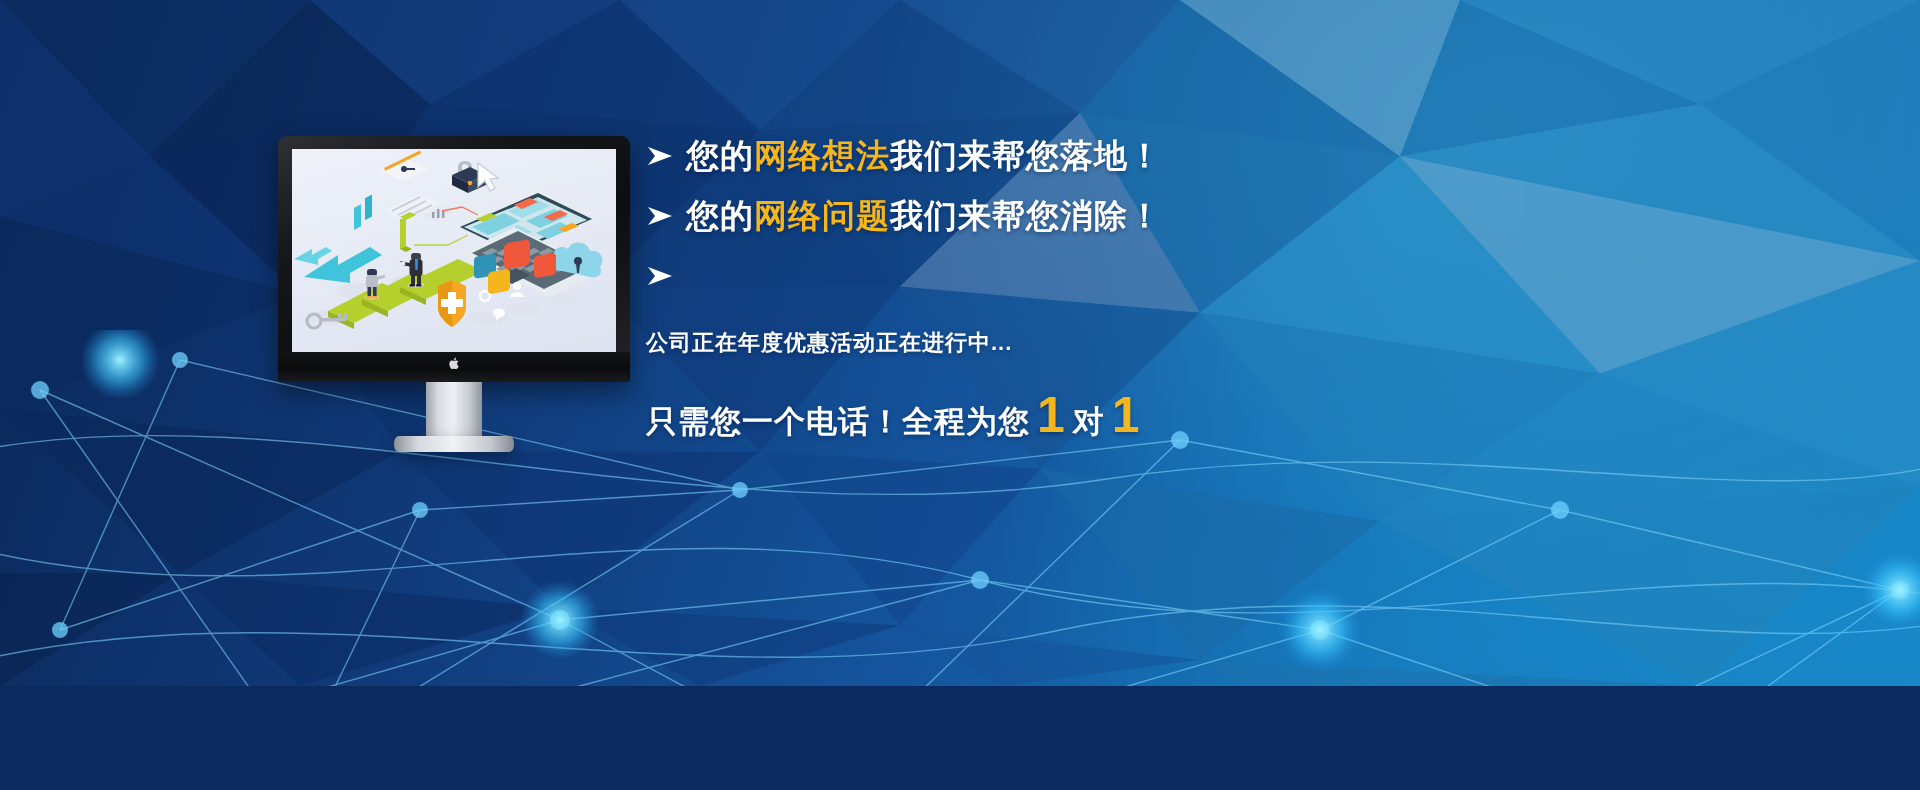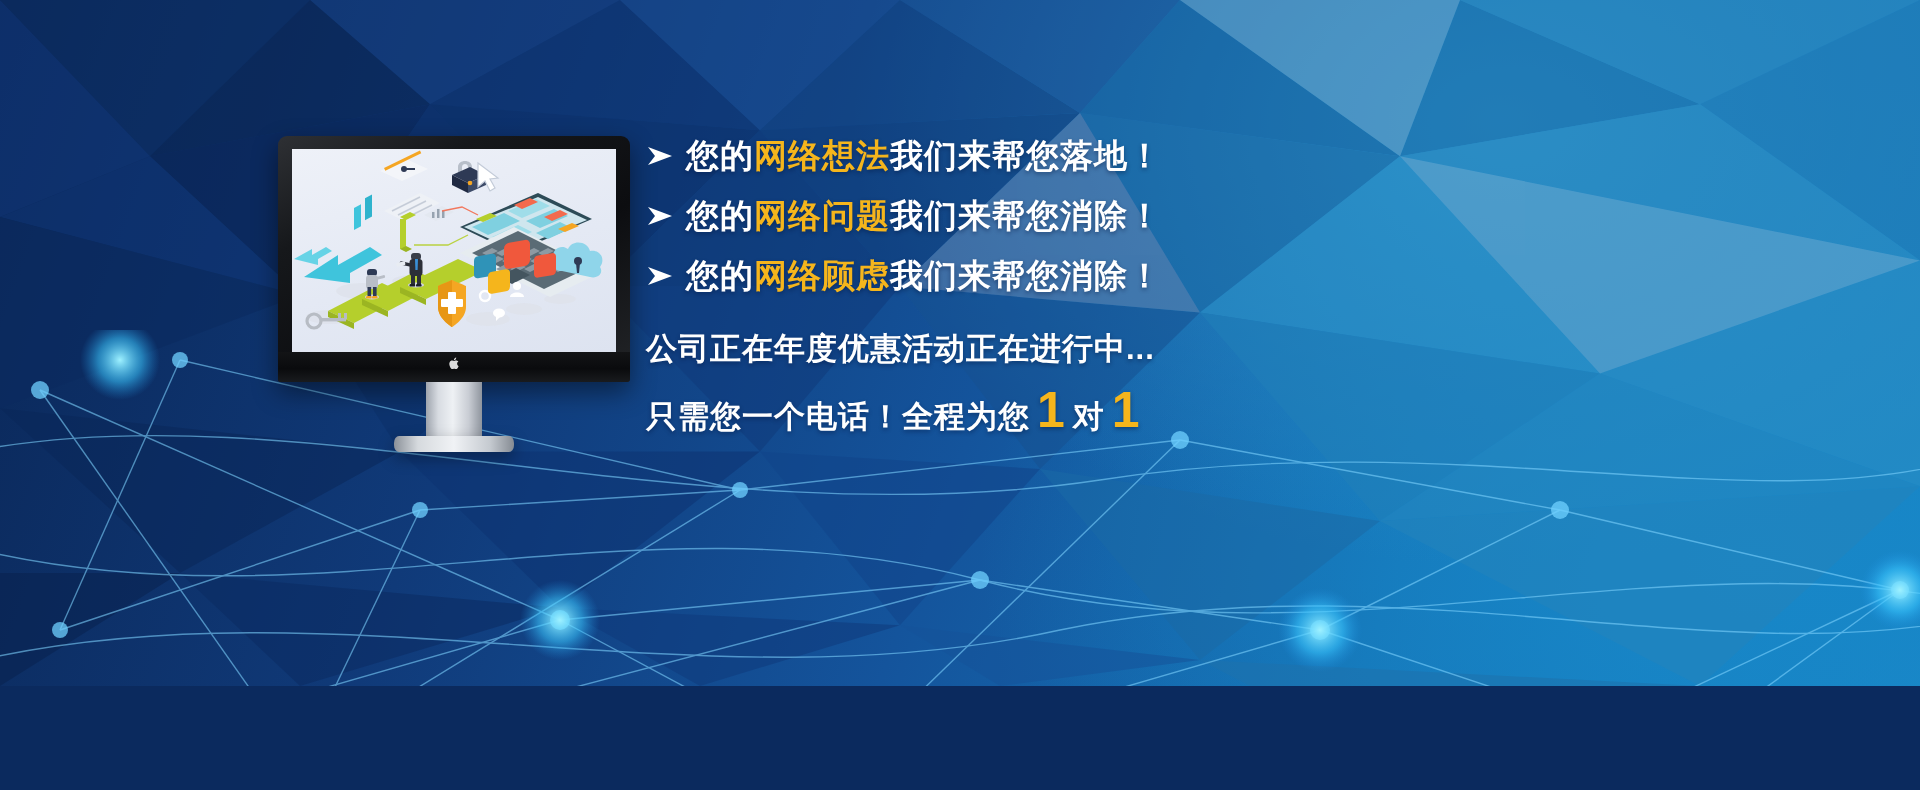--- a/index.html
+++ b/index.html
@@ -61,25 +61,25 @@
   .bullet-row{display:flex;align-items:center;height:60px;}
   .arrow-icon{width:40px;flex:0 0 40px;display:flex;align-items:center;}
   .bullet-text{
     font-size:33px;font-weight:bold;color:#ffffff;letter-spacing:1px;
     text-shadow:0 2px 4px rgba(0,20,60,.45);
     white-space:nowrap;
   }
   .hl{color:#f5b51c;}
   .promo-line{
     margin-top:22px;
-    font-size:31px;font-weight:bold;color:#ffffff;letter-spacing:1px;
+    font-size:22px;font-weight:bold;color:#ffffff;letter-spacing:1px;
     text-shadow:0 2px 4px rgba(0,20,60,.45);white-space:nowrap;
   }
   .cta-line{
-    margin-top:15px;
+    margin-top:32px;
     font-size:31px;font-weight:bold;color:#ffffff;letter-spacing:1px;
     text-shadow:0 2px 4px rgba(0,20,60,.45);white-space:nowrap;
     display:flex;align-items:baseline;
   }
   .big-one{
     color:#f5b51c;font-size:50px;font-weight:bold;
     padding:0 7px;line-height:1;
   }
 </style>
 </head>
@@ -422,21 +422,20 @@
       </span>
       <span class="bullet-text"><span>您的</span><span class="hl">网络问题</span><span>我们来帮您消除！</span></span>
     </div>
 
     <div class="bullet-row">
       <span class="arrow-icon">
         <svg width="30" height="22" viewBox="0 0 30 22">
           <path d="M2 2 L26 11 L2 20 L9 11 Z" fill="#ffffff"></path>
         </svg>
       </span>
-      <span class="bullet-text"><span>您的</span><span class="hl">网络顾虑</span><span>我们来帮您消除！</span></span>
     </div>
 
     <div class="promo-line">公司正在年度优惠活动正在进行中...</div>
 
     <div class="cta-line">
       <span>只需您一个电话！全程为您</span>
       <span class="big-one">1</span>
       <span>对</span>
       <span class="big-one">1</span>
     </div>

